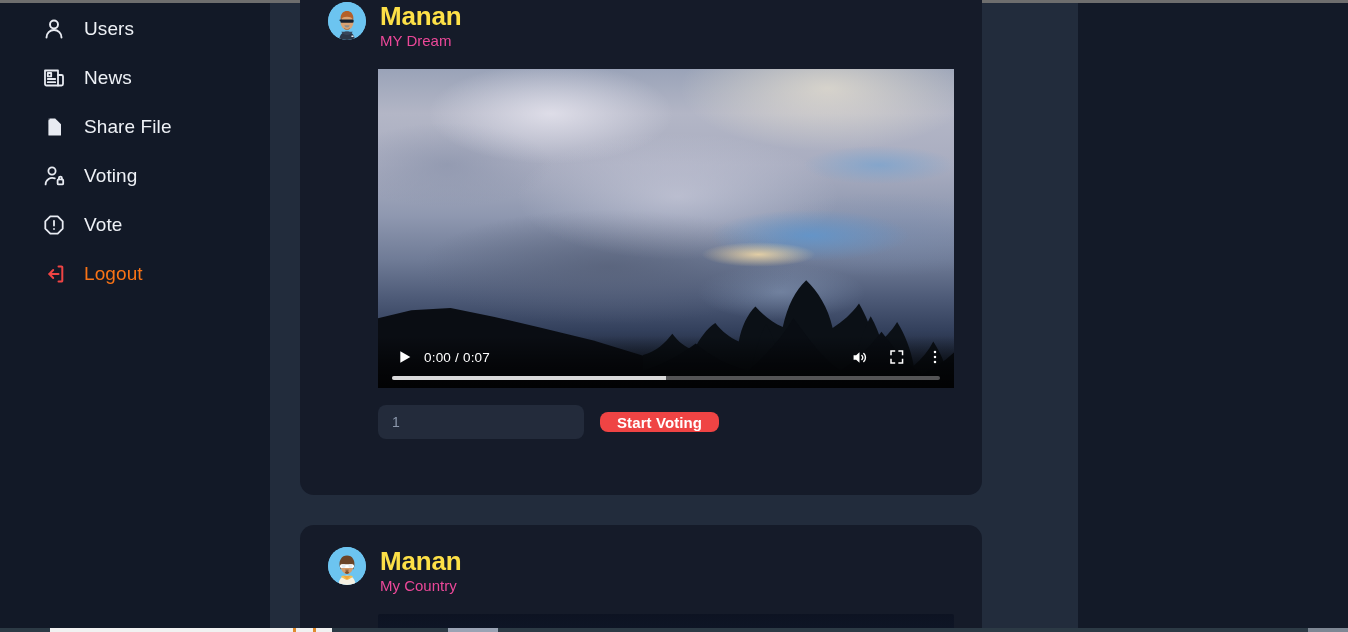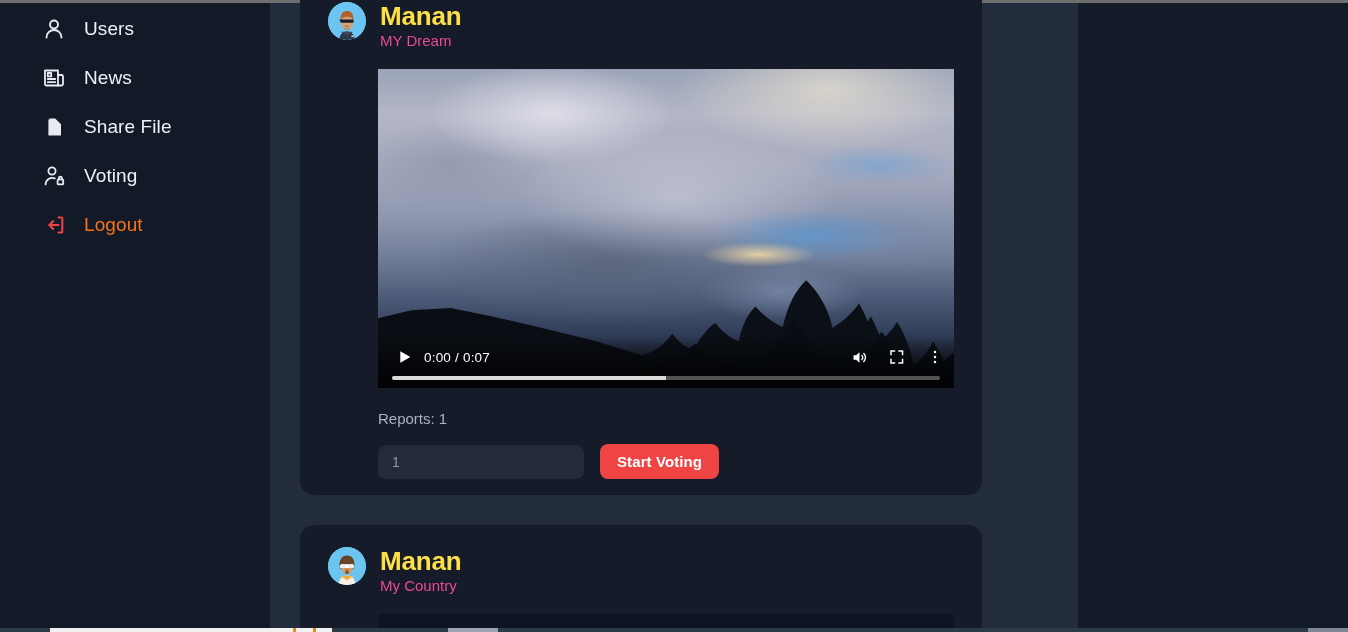--- a/index.html
+++ b/index.html
@@ -199,21 +199,21 @@
     background: #232b3b;
     border: none; border-radius: 8px;
     color: #8b97ab;
     font-size: 14px;
     padding: 0 14px;
     font-family: "Liberation Sans", sans-serif;
     outline: none;
   }
   .vote-input::placeholder { color: #8b97ab; }
   .vote-btn {
-    height: 35px; padding: 0 17px;
+    height: 20px; padding: 0 17px;
     background: #ef4444; border: none; border-radius: 8px;
     color: #fff; font-size: 15px; font-weight: 700;
     cursor: pointer;
     font-family: "Liberation Sans", sans-serif;
     letter-spacing: .1px;
   }
 
   
   .night-wrap {
     margin: 19px 0 0 78px;
@@ -290,20 +290,30 @@
         <svg viewBox="0 0 24 24" width="24" height="24" fill="none" stroke="currentColor" stroke-width="1.8" stroke-linecap="round" stroke-linejoin="round">
           <circle cx="10" cy="7" r="3.6"></circle>
           <path d="M3.6 20.4a6.6 6.6 0 0 1 9.2-6"></path>
           <rect x="15.6" y="15.4" width="5.6" height="5" rx="1"></rect>
           <path d="M16.9 15.4v-1.3a1.5 1.5 0 0 1 3 0v1.3"></path>
         </svg>
       </span>
       <span class="nav-label">Voting</span>
     </div>
 
+    <div class="nav-item">
+      <span class="nav-icon">
+        <svg viewBox="0 0 24 24" width="24" height="24" fill="none" stroke="currentColor" stroke-width="1.8" stroke-linecap="round" stroke-linejoin="round">
+          <path d="M8.3 3.3h7.4L20.7 8.3v7.4l-5 5H8.3l-5-5V8.3z"></path>
+          <path d="M12 7.8v4.8"></path>
+            <circle cx="12" cy="16" r=".9" fill="currentColor" stroke="none"></circle>
+        </svg>
+      </span>
+      <span class="nav-label">Vote</span>
+    </div>
 
 
     <div class="nav-item logout">
       <span class="nav-icon">
         <svg viewBox="0 0 24 24" width="24" height="24" fill="none" stroke="currentColor" stroke-width="2" stroke-linecap="round" stroke-linejoin="round">
           <path d="M16.5 4.5h3a.8.8 0 0 1 .8.8v13.4a.8.8 0 0 1-.8.8h-3"></path>
           <path d="M11.2 8 7.4 12l3.8 4"></path>
           <path d="M7.4 12h9.1"></path>
         </svg>
       </span>
@@ -384,21 +394,20 @@
                   <circle cx="12" cy="18.6" r="1.7"></circle>
               </svg>
             </div>
           </div>
           <div class="vc-bar">
             <div class="vc-bar-buffered"></div>
           </div>
         </div>
       </div>
 
-      <div class="reports">Reports: 1</div>
 
       <div class="vote-row">
         <input class="vote-input" type="text" placeholder="1" style="">
         <button class="vote-btn">Start Voting</button>
       </div>
 
     </article>
 
     <article class="post-card second">
 

